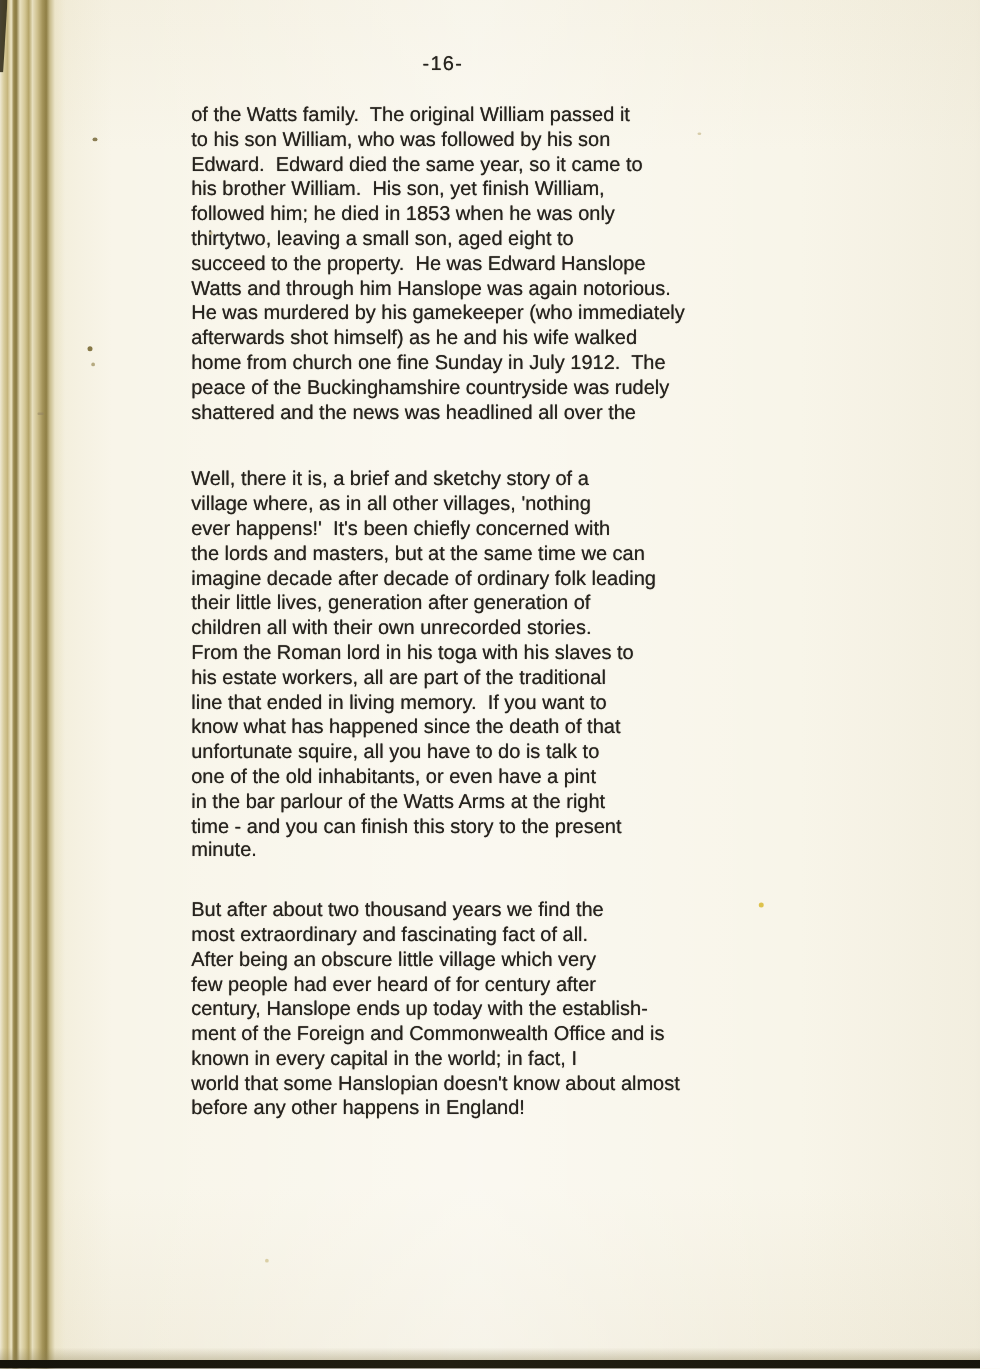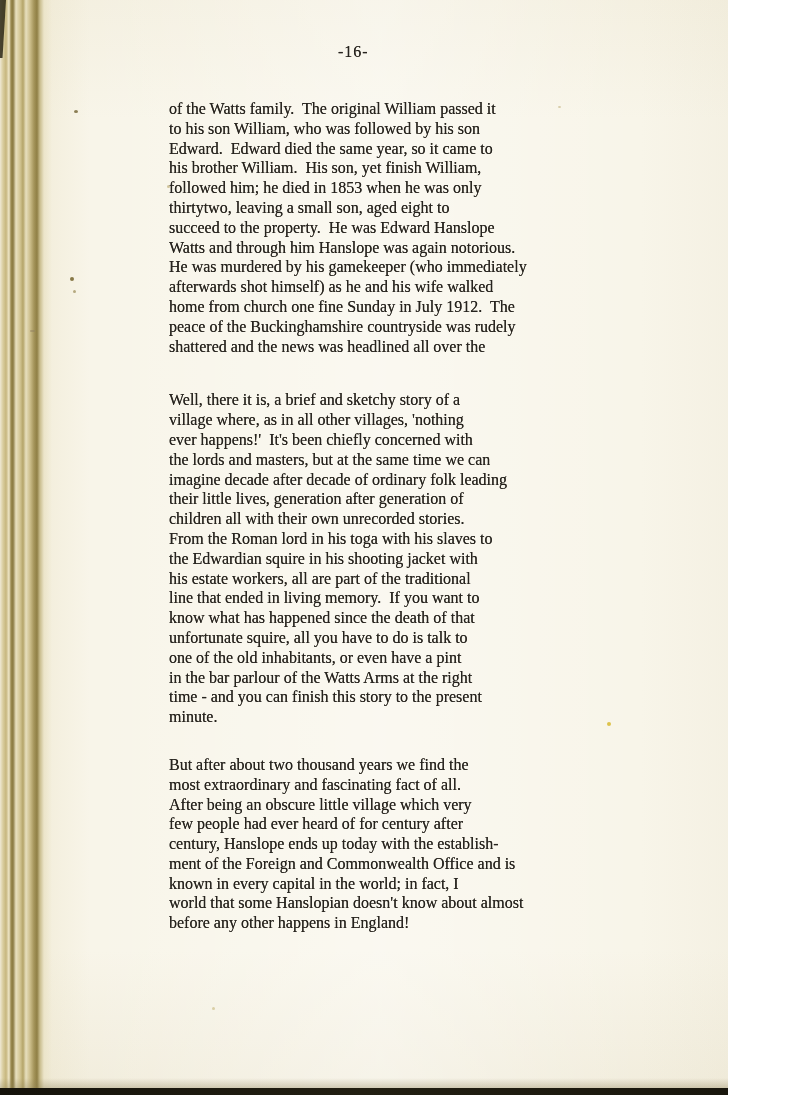--- a/index.html
+++ b/index.html
@@ -1,25 +1,25 @@
 <!DOCTYPE html>
 <html style="--paper: #f8f5e9; --ink: #26231e; --binding-edge: #8f7f45; --bottom-edge: #15130b;"><head>
 <meta charset="utf-8">
 <style>
   html, body {
     margin: 0;
     padding: 0;
   }
   .stage {
     position: relative;
-    width: 728px;
+    width: 784px;
     height: 1095px;
     overflow: hidden;
     background: var(--paper, #f8f5e9);
-    font-family: Liberation Serif, serif;
+    font-family: Liberation Sans, sans-serif;
   }
   
   .paper-shade {
     position: absolute;
     inset: 0;
     background:
       linear-gradient(90deg,
         rgba(205,190,140,0.45) 0px,
         rgba(230,220,185,0.30) 40px,
         rgba(248,245,233,0) 90px,
@@ -99,21 +99,21 @@
   }
   .text-body {
     position: absolute;
     left: 153px; top: 83px;
     width: 540px;
     color: var(--ink, #26231e);
     font-size: 16px;
     line-height: 19.8px;
     text-shadow: 0 0 0.6px rgba(38,33,24,0.8);
   }
-  .paragraph { margin: 16px; }
+  .paragraph { margin: 0; }
   .paragraph + .paragraph { margin-top: 34px; }
   .paragraph:nth-child(3) { margin-top: 28px; }
   .line { white-space: pre; }
   
   .speck {
     position: absolute;
     border-radius: 50%;
     display: block;
   }
 </style>
@@ -145,21 +145,20 @@
       </div>
       <div class="paragraph">
         <div class="line">Well, there it is, a brief and sketchy story of a</div>
         <div class="line">village where, as in all other villages, 'nothing</div>
         <div class="line">ever happens!'  It's been chiefly concerned with</div>
         <div class="line">the lords and masters, but at the same time we can</div>
         <div class="line">imagine decade after decade of ordinary folk leading</div>
         <div class="line">their little lives, generation after generation of</div>
         <div class="line">children all with their own unrecorded stories.</div>
         <div class="line">From the Roman lord in his toga with his slaves to</div>
-        <div class="line">the Edwardian squire in his shooting jacket with</div>
         <div class="line">his estate workers, all are part of the traditional</div>
         <div class="line">line that ended in living memory.  If you want to</div>
         <div class="line">know what has happened since the death of that</div>
         <div class="line">unfortunate squire, all you have to do is talk to</div>
         <div class="line">one of the old inhabitants, or even have a pint</div>
         <div class="line">in the bar parlour of the Watts Arms at the right</div>
         <div class="line">time - and you can finish this story to the present</div>
         <div class="line">minute.</div>
       </div>
       <div class="paragraph">

